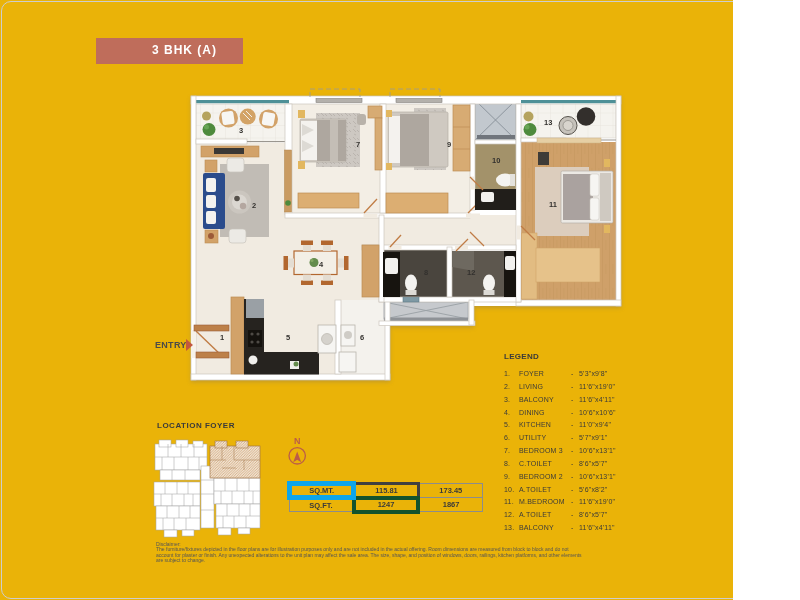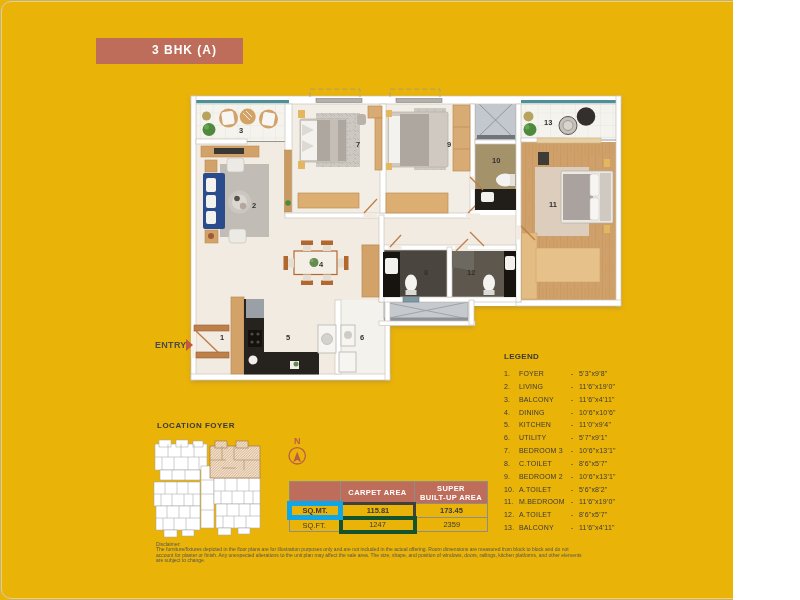--- a/index.html
+++ b/index.html
@@ -644,34 +644,29 @@
             <td>BALCONY</td>
             <td>-</td>
             <td>11'6"x4'11"</td>
           </tr>
   </tbody>
       </table>
 </div>
 
 <table class="abs" style="left:287px;top:481px;width:196px;border-collapse:collapse;table-layout:fixed;font-size:7.5px;color:#3a3a3a;text-align:center;">
   <tbody>
-        <tr style="background:#bf6d5b;color:#ffffff;font-weight:bold;height:22px;">
-    <td style="width:50px;border:1px solid #8c8c8c;"></td>
-    <td style="width:73px;border:1px solid #8c8c8c;letter-spacing:0.4px;">CARPET AREA</td>
-    <td style="width:72px;border:1px solid #8c8c8c;letter-spacing:0.4px;">SUPER<br>BUILT-UP AREA</td>
-  </tr>
   <tr style="height:14px;font-weight:bold;">
     <td style="border:5px solid #0ea5e9;">SQ.MT.</td>
     <td style="border:3px solid #404040;">115.81</td>
     <td style="border:1px solid #8c8c8c;">173.45</td>
   </tr>
-  <tr style="height:14px;font-weight:normal;">
+  <tr style="height:14px;font-weight:bold;">
     <td style="border:1px solid #8c8c8c;">SQ.FT.</td>
     <td style="border:4px solid #14532d;">1247</td>
-    <td style="border:1px solid #8c8c8c;">2359</td>
+    <td style="border:1px solid #8c8c8c;">1867</td>
   </tr>
 </tbody>
     </table>
 
 <div class="abs" style="left:157px;top:421px;font-size:8px;font-weight:bold;letter-spacing:0.5px;color:#3a3a3a;">LOCATION FOYER</div>
 
 <svg class="abs" style="left:152px;top:436px;" width="114" height="104" viewBox="0 0 114 104">
   <defs>
     <pattern id="lochatch" width="2.6" height="2.6" patternUnits="userSpaceOnUse">
       <rect width="2.6" height="2.6" fill="#f0e2d0"></rect>

